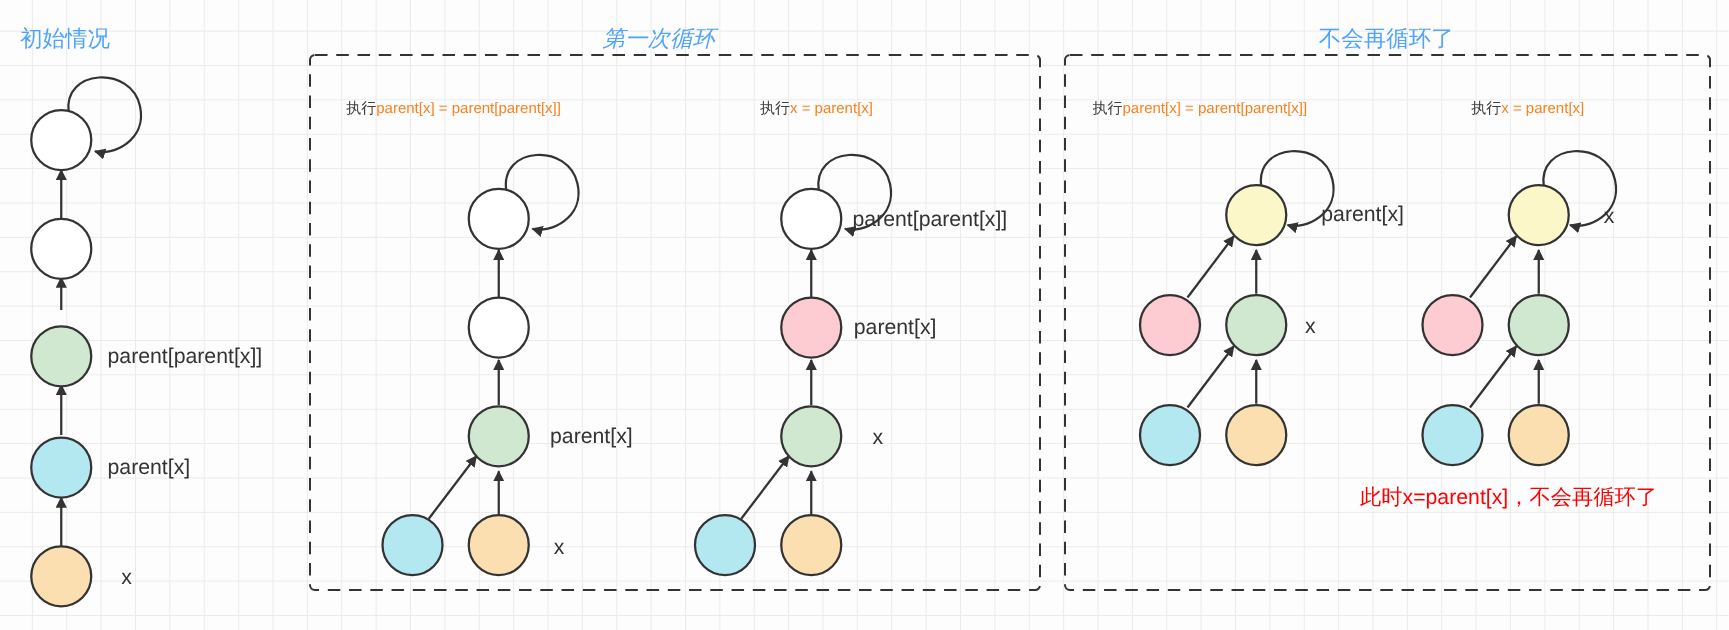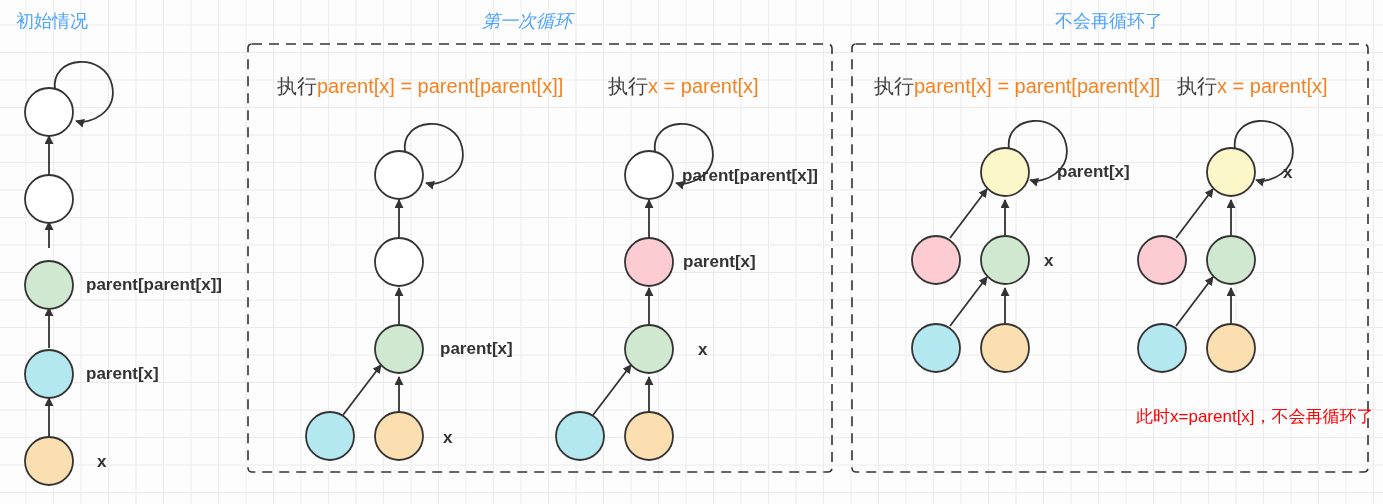--- a/index.html
+++ b/index.html
@@ -26,38 +26,38 @@
     width: 1383px;
     height: 504px;
   }
   .panel-title {
     position: absolute;
     color: #4da3ff;
     font-size: 18px;
     line-height: 22px;
     white-space: nowrap;
     font-family: "Liberation Sans", "DejaVu Sans", sans-serif;
+    margin-top: 10px;
   }
   .op-label {
     position: absolute;
-    font-size: 20px;
+    font-size: 12px;
     line-height: 20px;
     white-space: nowrap;
     color: #404040;
   }
   .op-label .code {
     color: #f58220;
   }
   .node-label {
     position: absolute;
     font-size: 17px;
     line-height: 20px;
     white-space: nowrap;
     color: #333333;
-    font-weight: bold;
   }
   .note-red {
     position: absolute;
     font-size: 17px;
     line-height: 22px;
     white-space: nowrap;
     color: #ff0000;
   }
 </style>
 </head>
@@ -177,15 +177,15 @@
     <span>执行</span><span class="code">parent[x] = parent[parent[x]]</span>
   </div>
   <div class="node-label" style="left:1057px; top:162px;">parent[x]</div>
   <div class="node-label" style="left:1044px; top:251px;">x</div>
 
   <div class="op-label" style="left:1177px; top:76px;">
     <span>执行</span><span class="code">x = parent[x]</span>
   </div>
   <div class="node-label" style="left:1283px; top:163px;">x</div>
 
-  <div class="note-red" style="left:1088px; top:406px;margin-left:48px;">此时x=parent[x]，不会再循环了</div>
+  <div class="note-red" style="left:1088px; top:387px;">此时x=parent[x]，不会再循环了</div>
 
 </div>
 
 </body></html>

